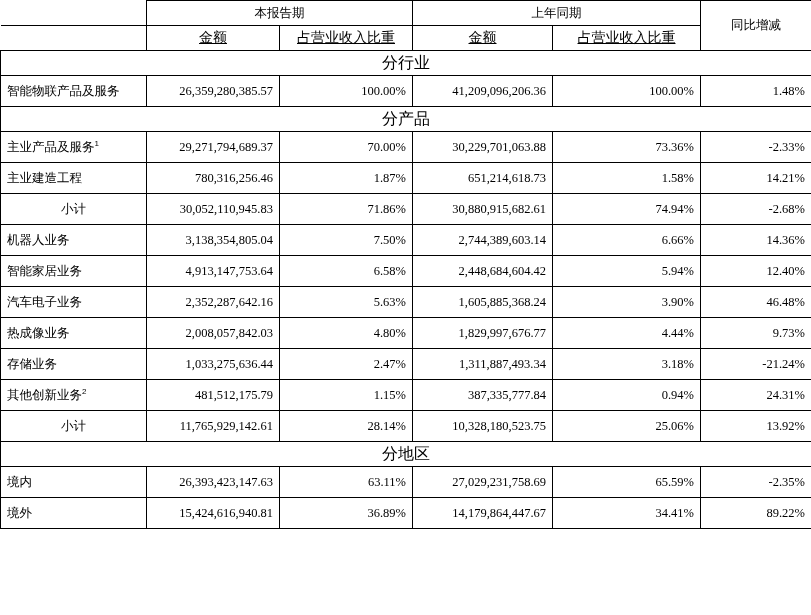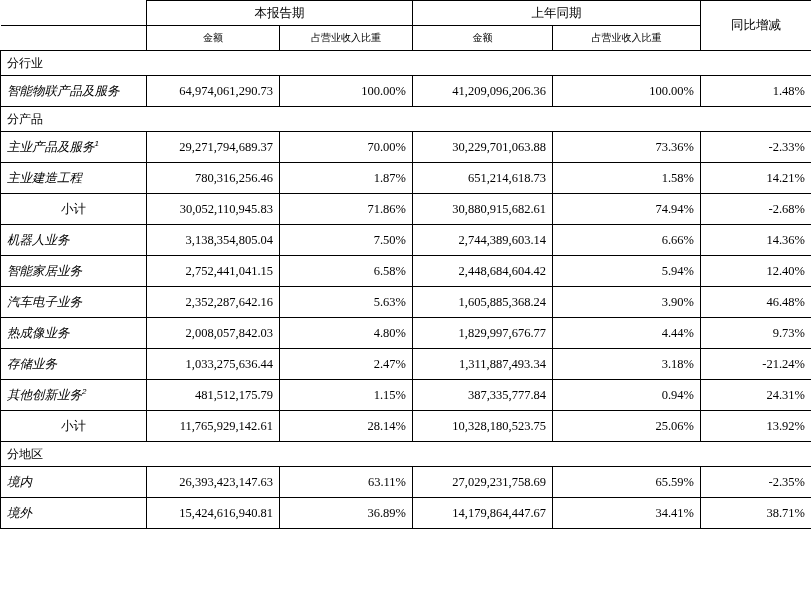--- a/index.html
+++ b/index.html
@@ -39,40 +39,40 @@
   col.c4 { width: 148px; }
   col.c5 { width: 111px; }
 
   .hdr-row th {
     text-align: center;
     height: 24px;
     font-size: 12.5px;
   }
   .hdr-row2 th {
     height: 24px;
-    font-size: 10px;
+    font-size: 14px;
+    text-decoration: underline;
   }
   .no-border-tl {
     border-top: none !important;
     border-left: none !important;
   }
   .sect-row td {
     height: 24px;
     background: #e8e8e8;
-    text-align: left;
-    font-size: 12px;
+    text-align: center;
+    font-size: 16px;
   }
   .data-row td {
     height: 30px;
     font-size: 12.5px;
   }
   .lbl {
     text-align: left;
     white-space: nowrap;
-    font-style: italic;
   }
   .lbl-indent {
     text-align: center;
   }
   .num {
     text-align: right;
     font-family: "Liberation Serif", serif;
     font-size: 12.5px;
   }
   sup {
@@ -108,21 +108,21 @@
         <th>金额</th>
         <th>占营业收入比重</th>
       </tr>
     </thead>
     <tbody id="tbody">
         <tr class="sect-row">
           <td colspan="6">分行业</td>
         </tr>
         <tr class="data-row">
           <td class="lbl">智能物联产品及服务</td>
-          <td class="num">64,974,061,290.73</td>
+          <td class="num">26,359,280,385.57</td>
           <td class="num">100.00%</td>
           <td class="num">41,209,096,206.36</td>
           <td class="num">100.00%</td>
           <td class="num">1.48%</td>
         </tr>
         <tr class="sect-row">
           <td colspan="6">分产品</td>
         </tr>
         <tr class="data-row">
           <td class="lbl">主业产品及服务<sup>1</sup></td>
@@ -151,21 +151,21 @@
         <tr class="data-row">
           <td class="lbl">机器人业务</td>
           <td class="num">3,138,354,805.04</td>
           <td class="num">7.50%</td>
           <td class="num">2,744,389,603.14</td>
           <td class="num">6.66%</td>
           <td class="num">14.36%</td>
         </tr>
         <tr class="data-row">
           <td class="lbl">智能家居业务</td>
-          <td class="num">2,752,441,041.15</td>
+          <td class="num">4,913,147,753.64</td>
           <td class="num">6.58%</td>
           <td class="num">2,448,684,604.42</td>
           <td class="num">5.94%</td>
           <td class="num">12.40%</td>
         </tr>
         <tr class="data-row">
           <td class="lbl">汽车电子业务</td>
           <td class="num">2,352,287,642.16</td>
           <td class="num">5.63%</td>
           <td class="num">1,605,885,368.24</td>
@@ -214,17 +214,17 @@
           <td class="num">27,029,231,758.69</td>
           <td class="num">65.59%</td>
           <td class="num">-2.35%</td>
         </tr>
         <tr class="data-row">
           <td class="lbl">境外</td>
           <td class="num">15,424,616,940.81</td>
           <td class="num">36.89%</td>
           <td class="num">14,179,864,447.67</td>
           <td class="num">34.41%</td>
-          <td class="num">38.71%</td>
+          <td class="num">89.22%</td>
         </tr>
       </tbody>
   </table>
 </div>
 
 </body></html>

